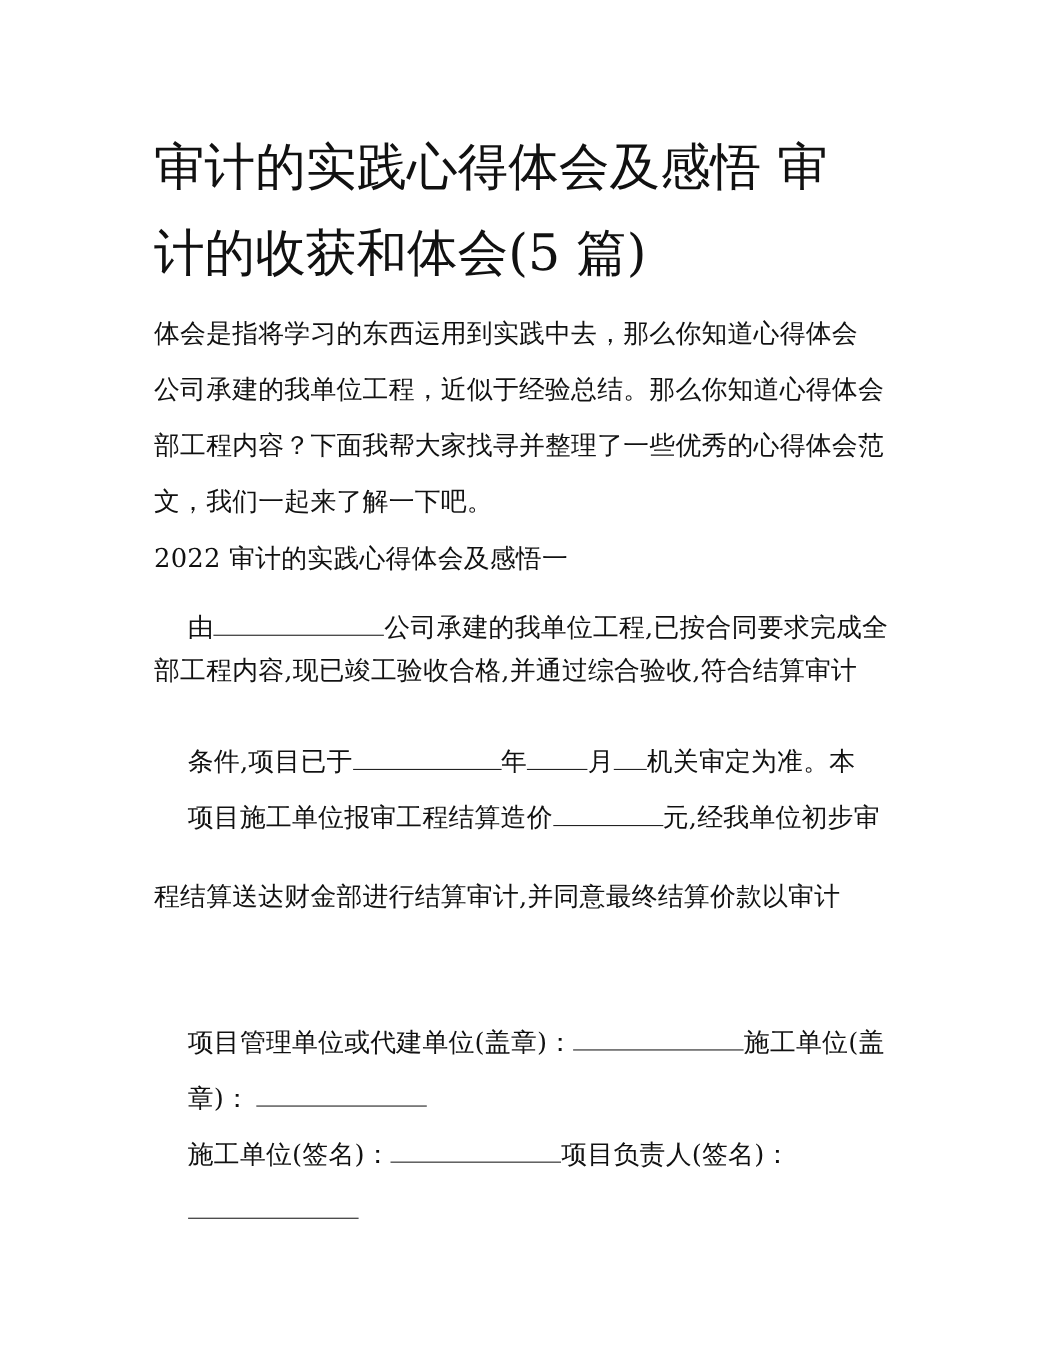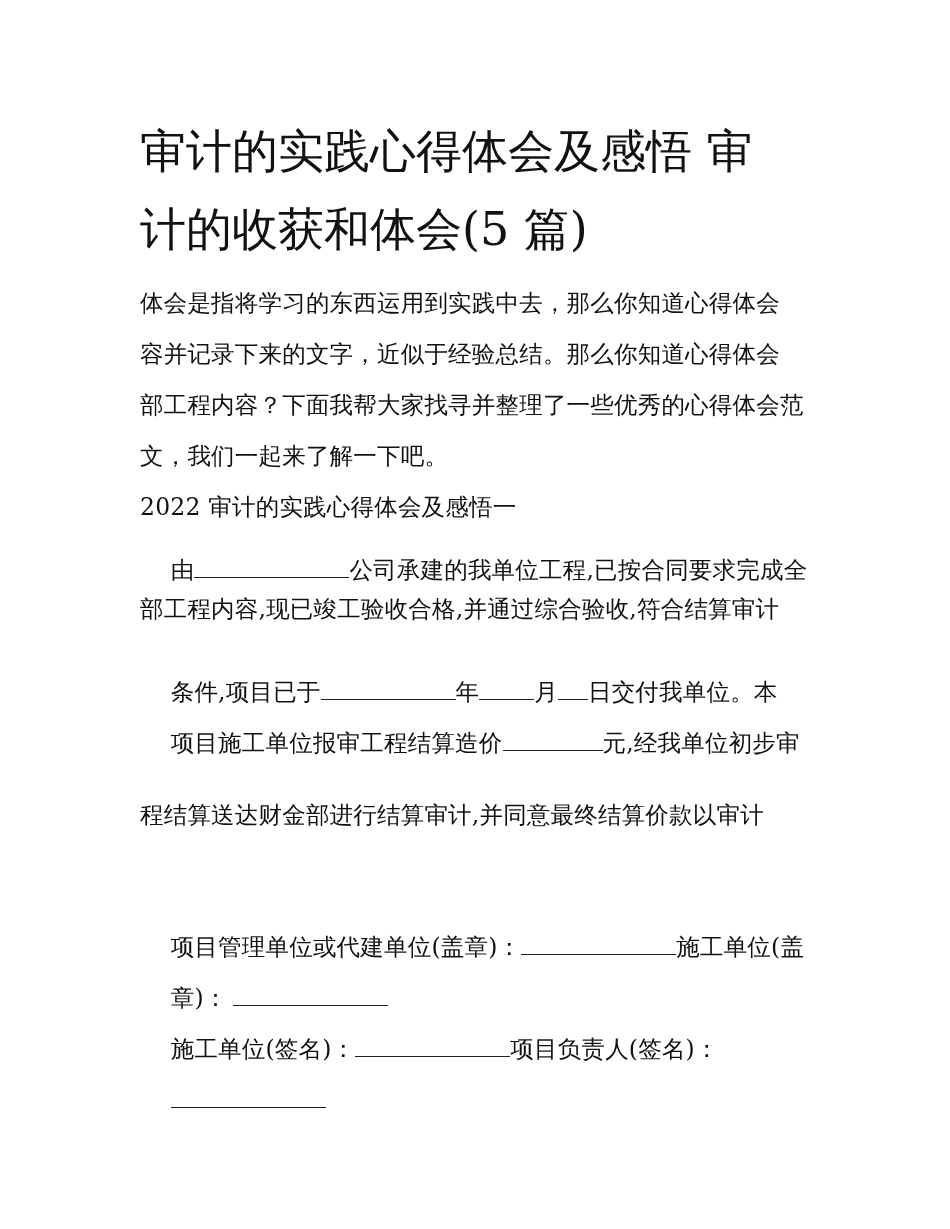--- a/index.html
+++ b/index.html
@@ -16,32 +16,32 @@
 <body>
 
 <div class="page">
 
   <h1 class="title">
     <span class="title-line">审计的实践心得体会及感悟 审</span>
     <span class="title-line">计的收获和体会(5 篇)</span>
   </h1>
 
   <div class="line" style="top:287px">体会是指将学习的东西运用到实践中去，那么你知道心得体会</div>
-  <div class="line" style="top:338px">容并记录下来的文字，近似于经验总结。那么你知道心得体会</div>
+  <div class="line" style="top:338px">公司承建的我单位工程，近似于经验总结。那么你知道心得体会</div>
   <div class="line" style="top:389px">部工程内容？下面我帮大家找寻并整理了一些优秀的心得体会范</div>
   <div class="line" style="top:440px">文，我们一起来了解一下吧。</div>
 
   <div class="line" style="top:491px">2022 审计的实践心得体会及感悟一</div>
 
   <div class="line" style="top:522px">
     <span>由</span><span class="blank" style="width:155px"></span><span>公司承建的我单位工程,已按合同要求完成全</span>
   </div>
   <div class="line" style="top:593px">部工程内容,现已竣工验收合格,并通过综合验收,符合结算审计</div>
   <div class="line" style="top:644px">
-    <span>条件,项目已于</span><span class="blank" style="width:135px"></span><span>年</span><span class="blank" style="width:55px"></span><span>月</span><span class="blank" style="width:30px"></span><span>日交付我单位。本</span>
+    <span>条件,项目已于</span><span class="blank" style="width:135px"></span><span>年</span><span class="blank" style="width:55px"></span><span>月</span><span class="blank" style="width:30px"></span><span>机关审定为准。本</span>
   </div>
   <div class="line" style="top:695px">
     <span>项目施工单位报审工程结算造价</span><span class="blank" style="width:100px"></span><span>元,经我单位初步审</span>
   </div>
   <div class="line" style="top:799px">程结算送达财金部进行结算审计,并同意最终结算价款以审计</div>
 
   <div class="line" style="top:899px">
     <span>项目管理单位或代建单位(盖章)：</span><span class="blank" style="width:155px"></span><span>施工单位(盖</span>
   </div>
   <div class="line" style="top:950px">

